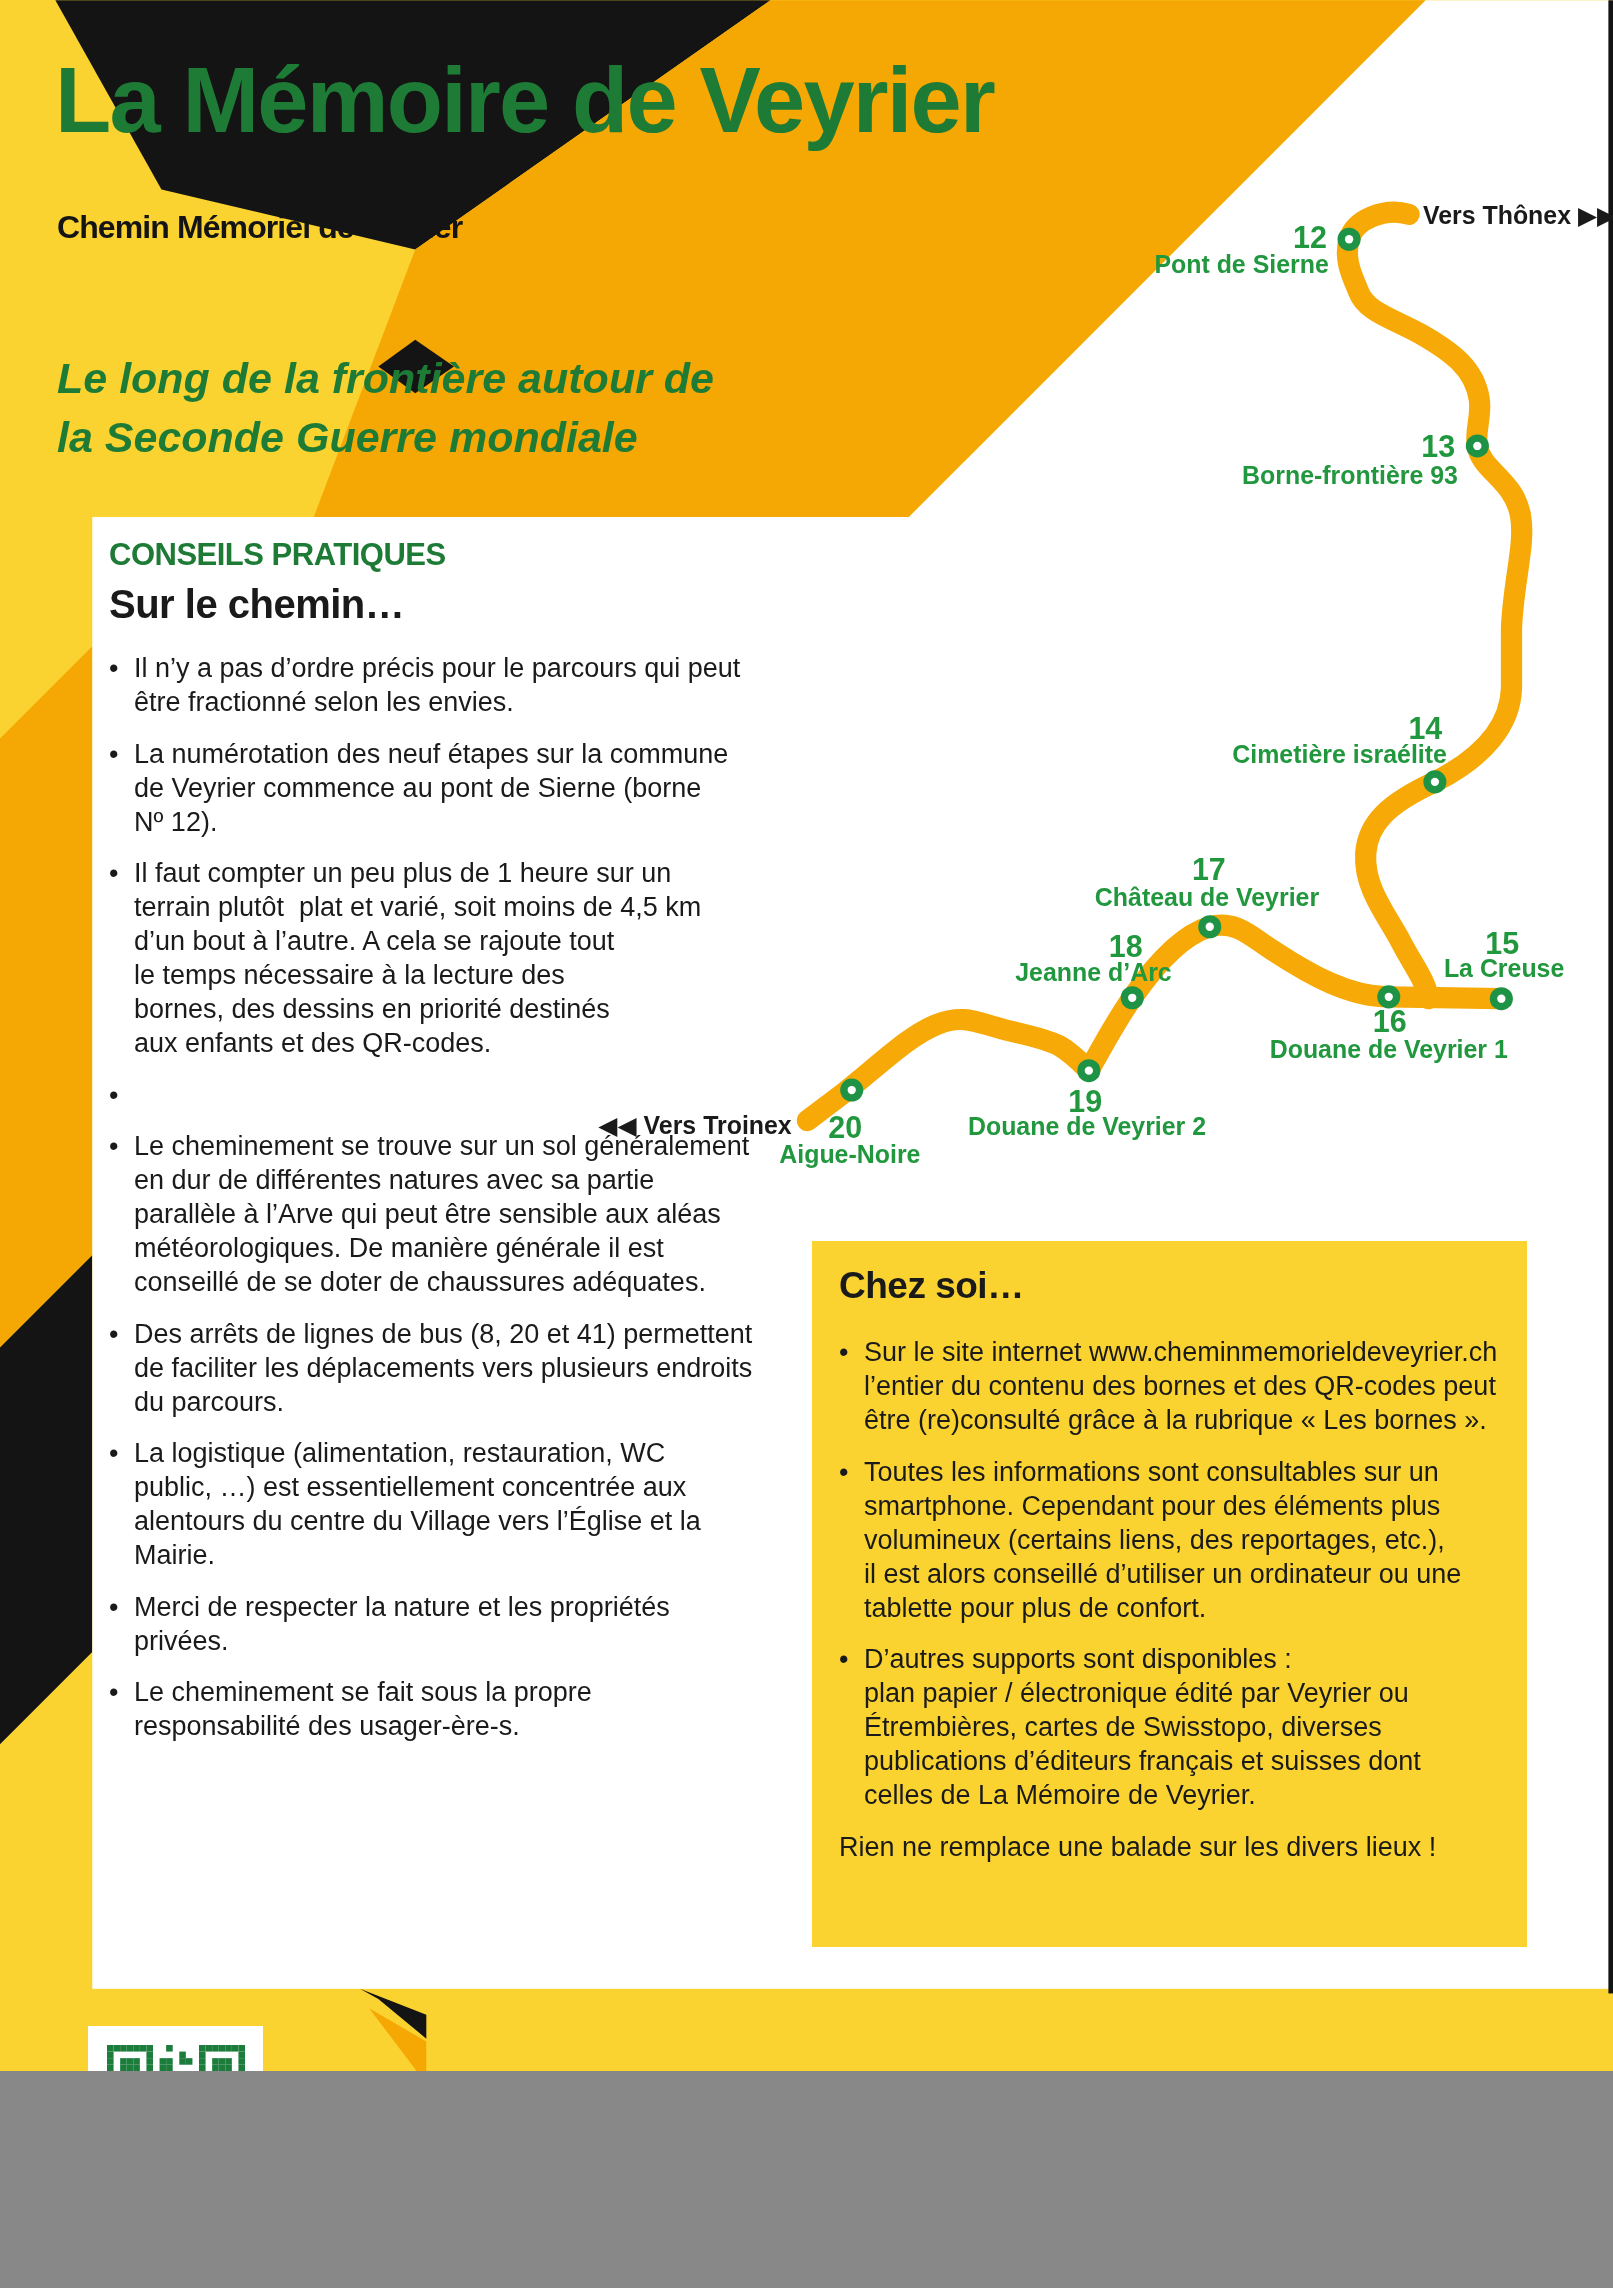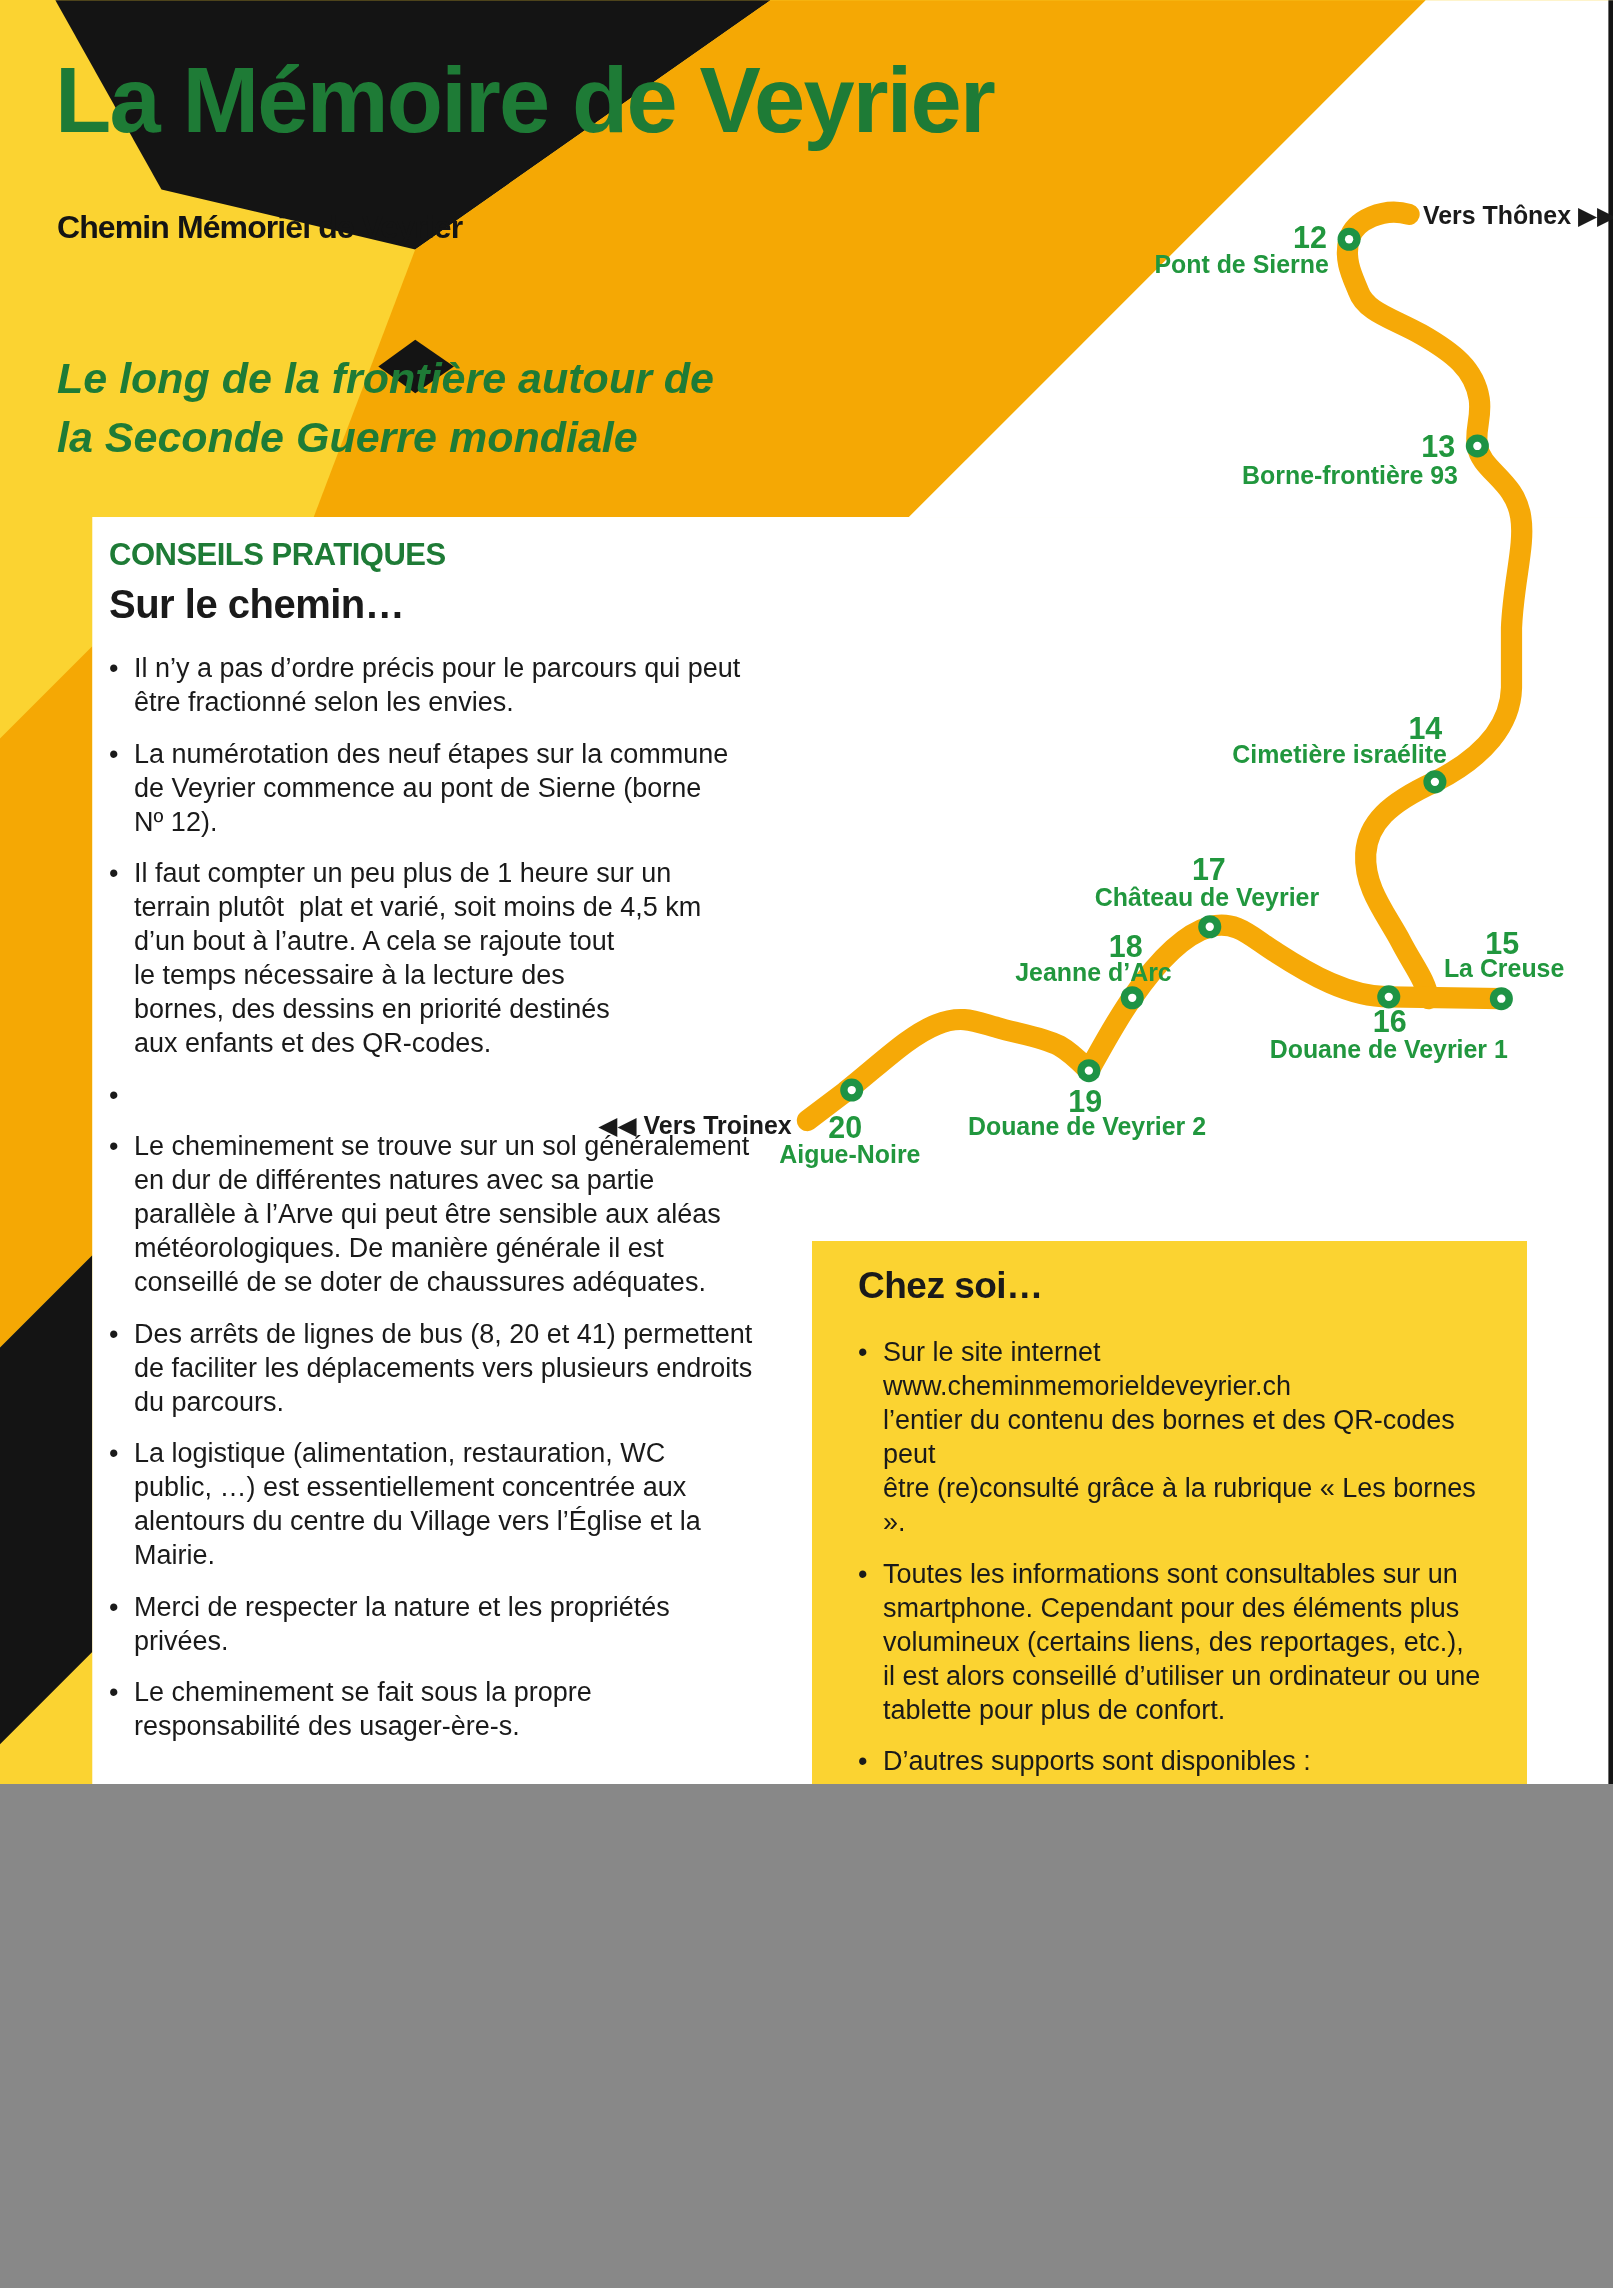--- a/index.html
+++ b/index.html
@@ -1,17 +1,17 @@
 <!DOCTYPE html>
 <html style="font-size:14.8px"><head>
 <meta charset="utf-8">
 <style>
   html,body{margin:0;padding:0;background:#888;}
   #page{
-    position:relative;width:1613px;height:1784px;overflow:hidden;
+    position:relative;width:1613px;height:2071px;overflow:hidden;
     font-family:"Liberation Sans",sans-serif;background:#FBD331;
   }
   #bg-svg,#map-svg{position:absolute;left:0;top:0;width:1613px;height:2289px;}
   #bg-svg{z-index:1;}
   #map-svg{z-index:3;pointer-events:none;}
   .layer{position:absolute;z-index:2;}
 
   
   #title{left:55px;top:48px;font-size:92px;font-weight:bold;color:#1E7B36;letter-spacing:-1.8px;white-space:nowrap;}
   #subtitle{left:57px;top:209px;font-size:32px;font-weight:bold;color:#141414;letter-spacing:-0.9px;white-space:nowrap;}
@@ -21,21 +21,21 @@
   #conseils{left:109px;top:537px;width:711px;color:#1a1a1a;}
   #conseils .h1{font-size:31px;font-weight:bold;color:#1E7B36;letter-spacing:-0.5px;}
   #conseils .h2{font-size:40px;font-weight:bold;margin-top:9.2px;letter-spacing:-0.5px;}
   .bullets{margin-top:24px;}
   .bullet{display:flex;margin-bottom:17.5px;}
   .bullet .dot{width:25px;flex:0 0 25px;font-size:27px;line-height:34px;}
   .bullet .txt,.plain{font-size:27px;line-height:34px;white-space:pre-wrap;}
   .plain{margin-top:5.5px;}
 
   
-  #chez{left:812px;top:1241px;width:715px;height:706px;background:#FBD331;box-sizing:border-box;padding:24px 46px;color:#1a1a1a;}
+  #chez{left:812px;top:1241px;width:715px;height:706px;background:#FBD331;box-sizing:border-box;padding:24px 27px;color:#1a1a1a;}
   #chez .h1{font-size:37px;font-weight:bold;letter-spacing:-0.5px;}
   #chez .bullets{margin-top:28px;}
 
   
   #qr-plate{left:88px;top:2026px;width:175px;height:175px;background:#ffffff;}
   #qr-svg{position:absolute;left:18.5px;top:18.5px;}
 
   
   #logo{left:1196px;top:2104px;width:380px;height:127px;}
   #logo .vmark{position:absolute;left:0;top:-3.7px;}

